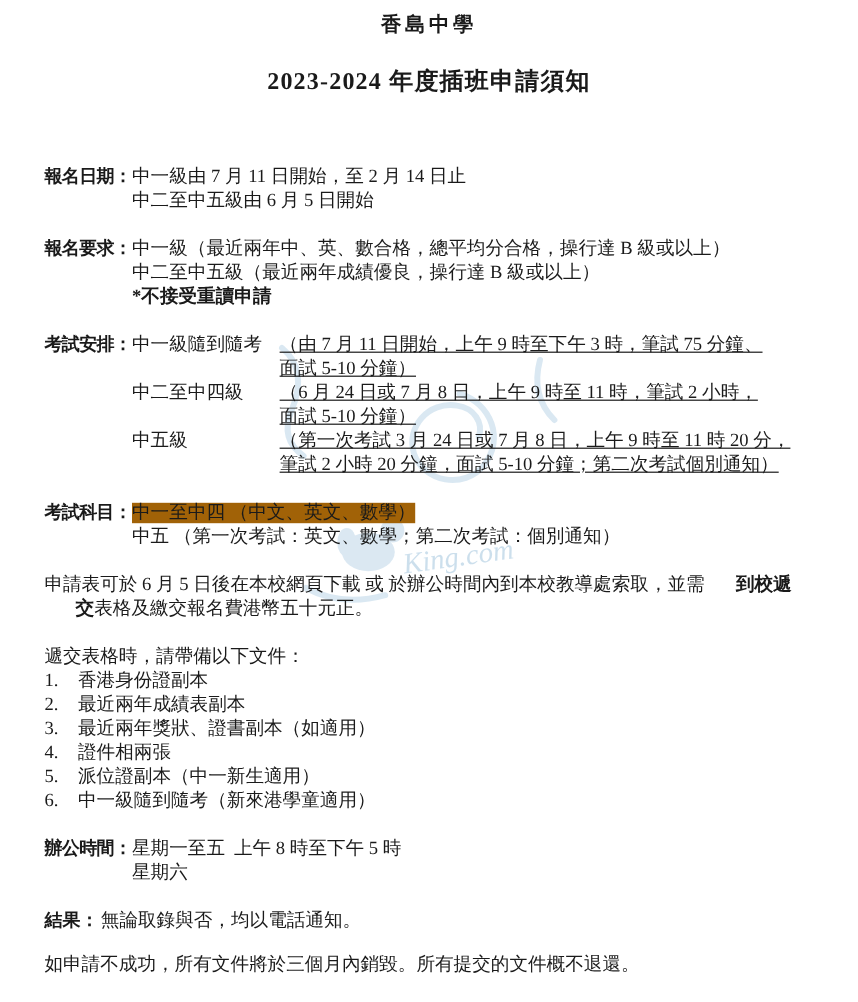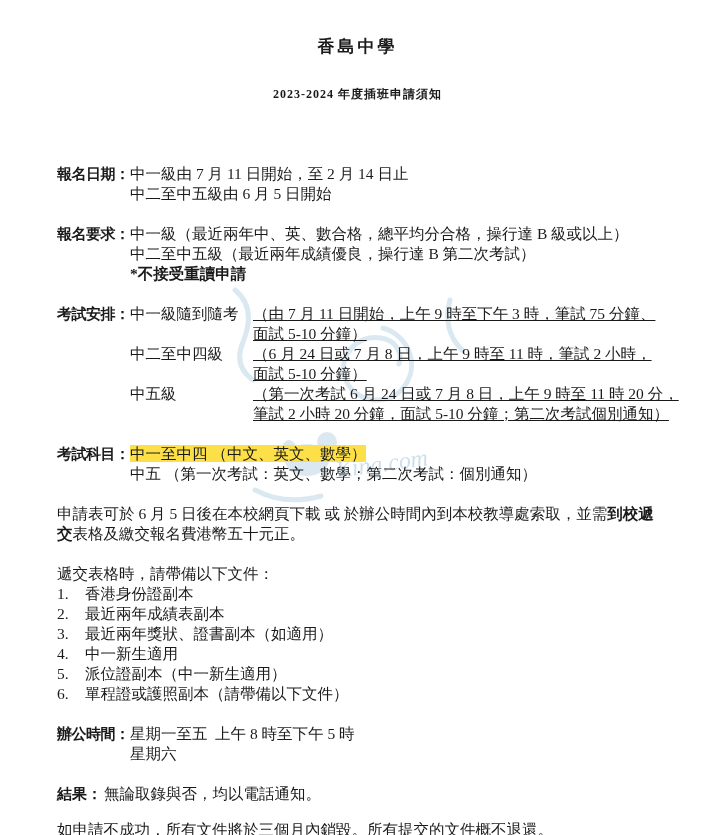--- a/index.html
+++ b/index.html
@@ -6,61 +6,61 @@
   html, body { margin: 0; padding: 0; background: #ffffff; }
   .page {
     position: relative;
     width: 715px;
     height: 835px;
     background: #ffffff;
     color: #1a1a1a;
     font-family: "Liberation Serif", "DejaVu Serif", serif;
     overflow: hidden;
   }
-  .header { padding-top: 34px; text-align: center; position: relative; z-index: 2; }
+  .header { padding-top: 8px; text-align: center; position: relative; z-index: 2; }
   .school-name {
     margin: 0 0 20px 0;
     font-size: 17px;
     font-weight: bold;
     letter-spacing: 3px;
     line-height: 26px;
   }
   .notice-title {
     margin: 0 0 56px 0;
-    font-size: 12px;
+    font-size: 20px;
     font-weight: bold;
     letter-spacing: 1px;
     line-height: 28px;
   }
   .body-area {
     position: relative;
     z-index: 2;
-    padding: 0 24px 0 57px;
+    padding: 0 24px 0 37px;
     font-size: 15.5px;
     line-height: 20px;
   }
   .sec { display: flex; margin-bottom: 20px; }
   .lbl {
     width: 73px;
     flex-shrink: 0;
     font-weight: bold;
     font-size: 15px;
     letter-spacing: -0.5px;
     white-space: nowrap;
   }
   .lbl-auto { width: auto; letter-spacing: 0; margin-right: 2px; }
   .sec-content { flex: 1; min-width: 0; }
   .line { white-space: nowrap; }
   .bold-line { font-weight: bold; font-family: Liberation Serif, serif; }
   .exam-row { display: flex; }
   .exam-grade { width: 123px; flex-shrink: 0; white-space: nowrap; }
   .exam-detail { flex: 1; min-width: 0; text-decoration: underline; }
-  .hl { background: #fde047; }
+  .hl { background: #a16207; }
   .para { margin-bottom: 20px; }
-  .para b { font-weight: bold; }
+  .para b { font-weight: bold; margin-left: 26px; }
   .doc-list-row { display: flex; }
   .doc-num { width: 28px; flex-shrink: 0; }
   .office-row { display: flex; }
   .office-day { width: 85px; flex-shrink: 0; white-space: nowrap; }
   .result-sec { margin-bottom: 16px; }
   .footer-note { white-space: nowrap; }
   .watermark-layer {
     position: absolute;
     left: 215px;
     top: 270px;
@@ -102,21 +102,21 @@
       <div class="sec-content">
         <div class="line">中一級由 7 月 11 日開始，至 2 月 14 日止</div>
         <div class="line">中二至中五級由 6 月 5 日開始</div>
       </div>
     </div>
 
     <div class="sec">
       <div class="lbl">報名要求：</div>
       <div class="sec-content">
         <div class="line">中一級（最近兩年中、英、數合格，總平均分合格，操行達 B 級或以上）</div>
-        <div class="line">中二至中五級（最近兩年成績優良，操行達 B 第二次考試）</div>
+        <div class="line">中二至中五級（最近兩年成績優良，操行達 B 級或以上）</div>
         <div class="line bold-line">*不接受重讀申請</div>
       </div>
     </div>
 
     <div class="sec">
       <div class="lbl">考試安排：</div>
       <div class="sec-content">
         <div class="exam-row">
           <div class="exam-grade">中一級隨到隨考</div>
           <div class="exam-detail">
@@ -127,21 +127,21 @@
         <div class="exam-row">
           <div class="exam-grade">中二至中四級</div>
           <div class="exam-detail">
             <div class="line">（6 月 24 日或 7 月 8 日，上午 9 時至 11 時，筆試 2 小時，</div>
             <div class="line">面試 5-10 分鐘）</div>
           </div>
         </div>
         <div class="exam-row">
           <div class="exam-grade">中五級</div>
           <div class="exam-detail">
-            <div class="line">（第一次考試 6 月 24 日或 7 月 8 日，上午 9 時至 11 時 20 分，</div>
+            <div class="line">（第一次考試 3 月 24 日或 7 月 8 日，上午 9 時至 11 時 20 分，</div>
             <div class="line">筆試 2 小時 20 分鐘，面試 5-10 分鐘；第二次考試個別通知）</div>
           </div>
         </div>
       </div>
     </div>
 
     <div class="sec">
       <div class="lbl">考試科目：</div>
       <div class="sec-content">
         <div class="line"><span class="hl">中一至中四 （中文、英文、數學）</span></div>
@@ -167,29 +167,29 @@
       <div class="doc-list-row">
         <div class="doc-num">2.</div>
         <div class="line">最近兩年成績表副本</div>
       </div>
       <div class="doc-list-row">
         <div class="doc-num">3.</div>
         <div class="line">最近兩年獎狀、證書副本（如適用）</div>
       </div>
       <div class="doc-list-row">
         <div class="doc-num">4.</div>
-        <div class="line">中一新生適用</div>
+        <div class="line">證件相兩張</div>
       </div>
       <div class="doc-list-row">
         <div class="doc-num">5.</div>
         <div class="line">派位證副本（中一新生適用）</div>
       </div>
       <div class="doc-list-row">
         <div class="doc-num">6.</div>
-        <div class="line">單程證或護照副本（請帶備以下文件）</div>
+        <div class="line">中一級隨到隨考（新來港學童適用）</div>
       </div>
     </div>
 
     <div class="sec">
       <div class="lbl">辦公時間：</div>
       <div class="sec-content">
         <div class="office-row">
           <div class="office-day">星期一至五</div>
           <div class="line">上午 8 時至下午 5 時</div>
         </div>

